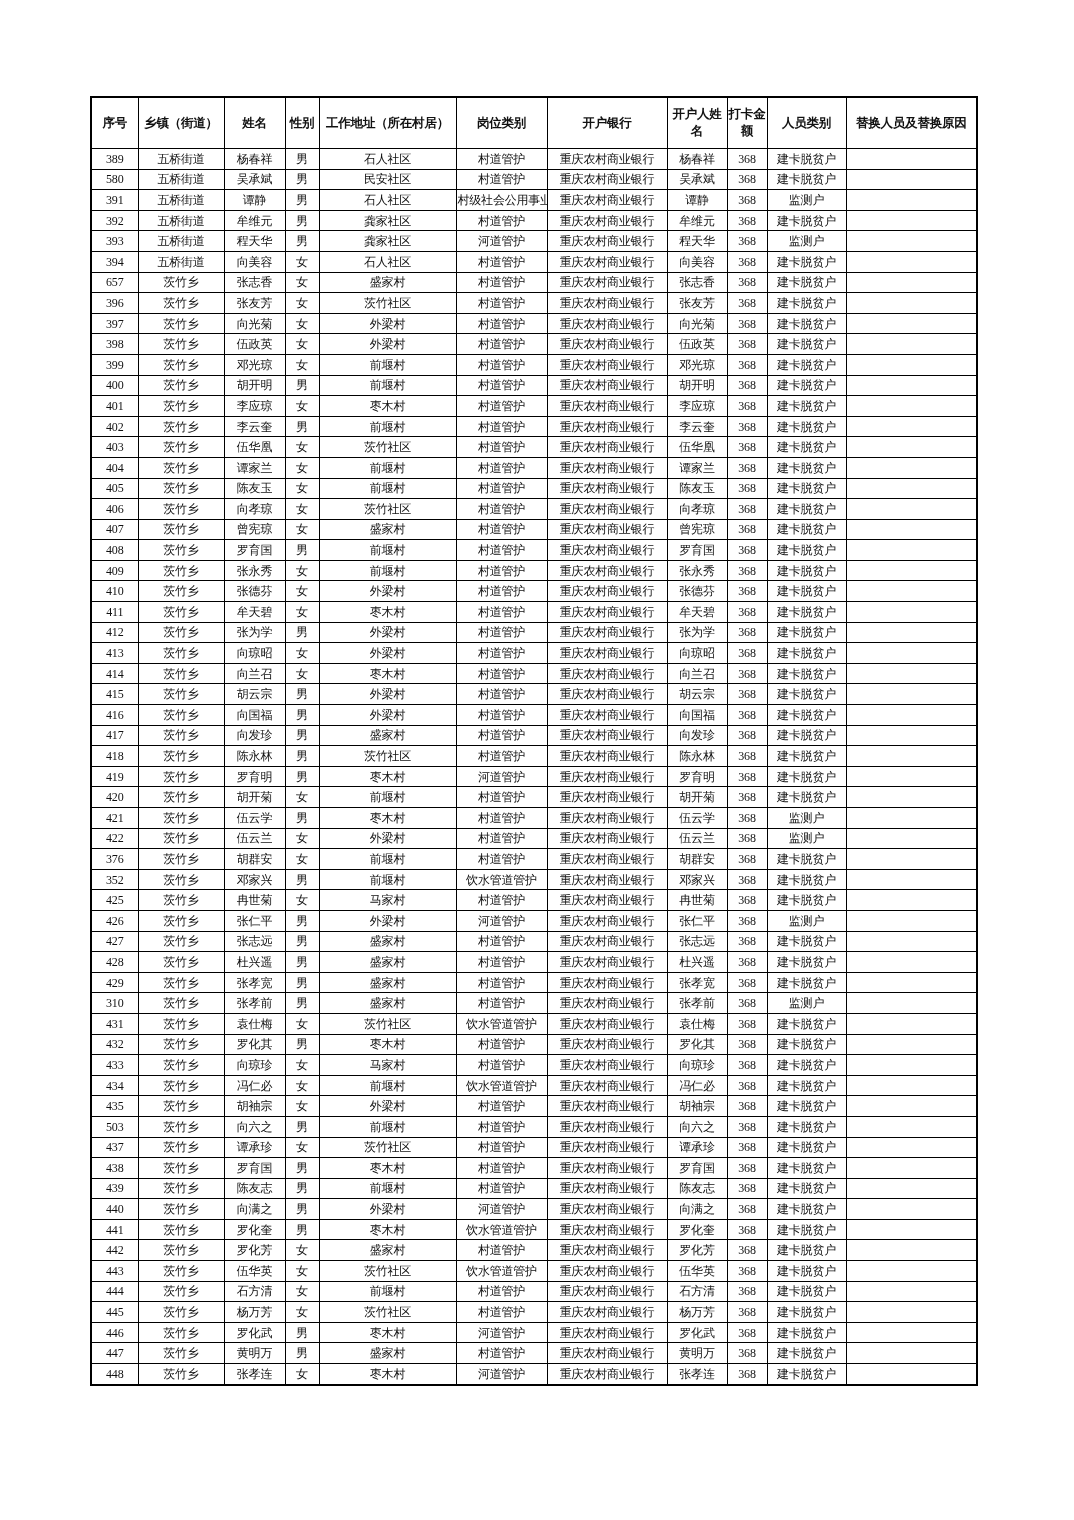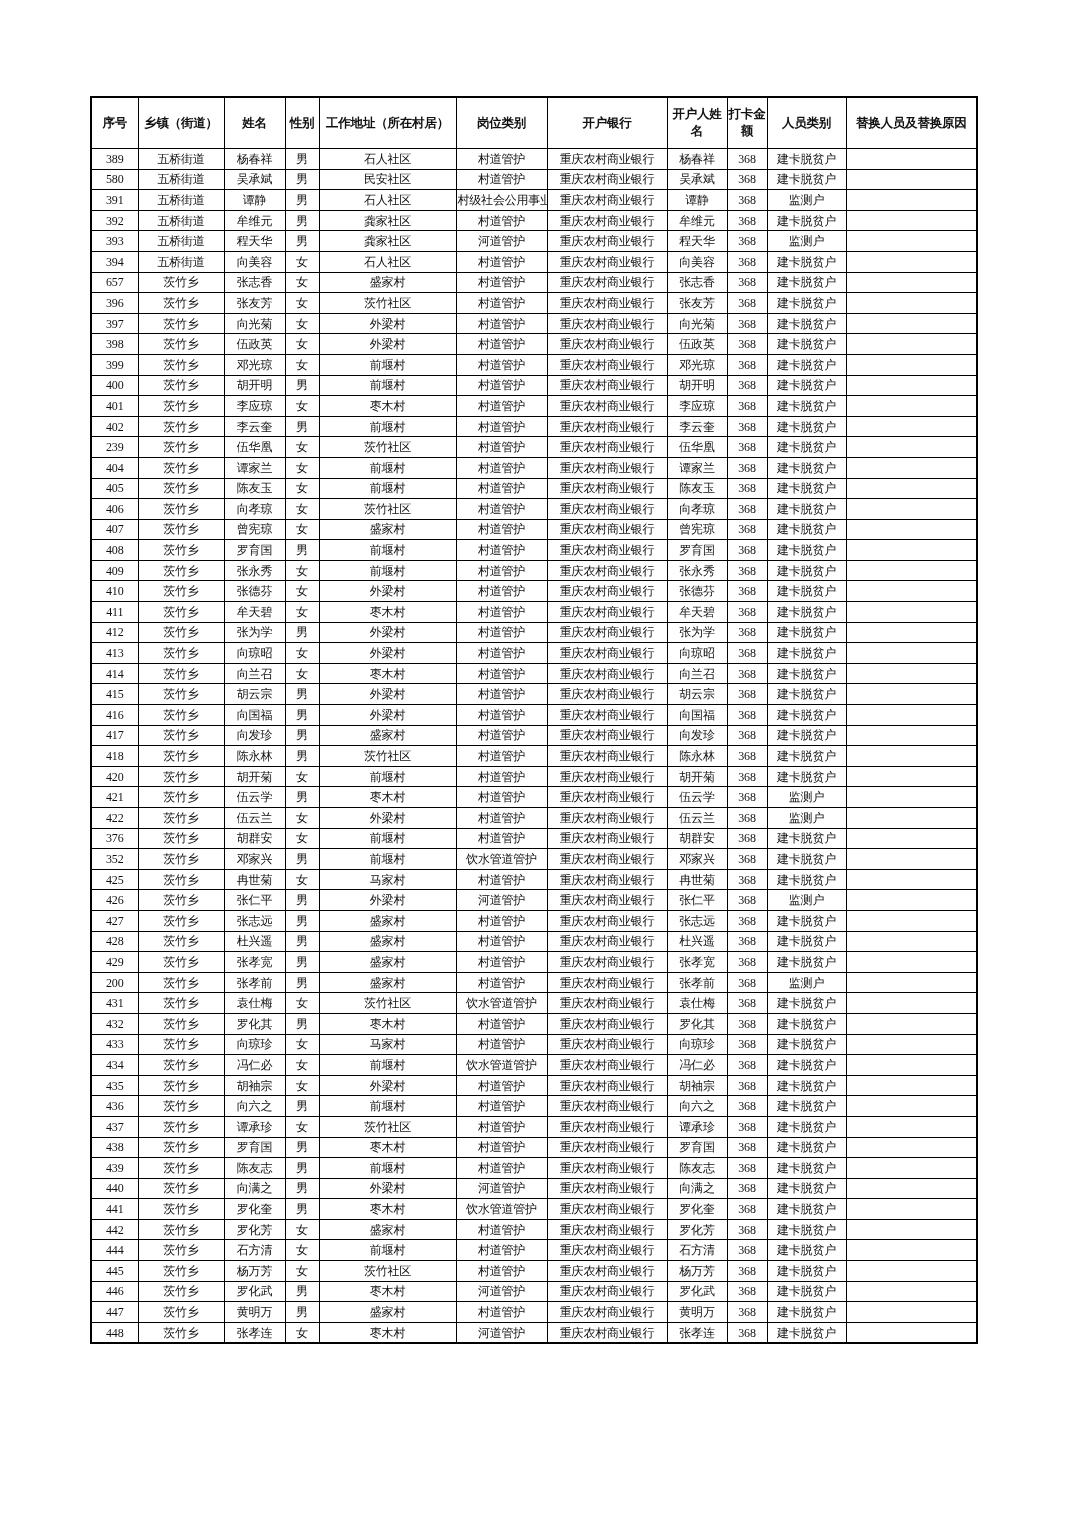--- a/index.html
+++ b/index.html
@@ -259,21 +259,21 @@
           <td>男</td>
           <td>前堰村</td>
           <td>村道管护</td>
           <td>重庆农村商业银行</td>
           <td>李云奎</td>
           <td>368</td>
           <td>建卡脱贫户</td>
           <td></td>
         </tr>
         <tr>
-          <td>239</td>
+          <td>403</td>
           <td>茨竹乡</td>
           <td>伍华凰</td>
           <td>女</td>
           <td>茨竹社区</td>
           <td>村道管护</td>
           <td>重庆农村商业银行</td>
           <td>伍华凰</td>
           <td>368</td>
           <td>建卡脱贫户</td>
           <td></td>
@@ -467,20 +467,33 @@
           <td>男</td>
           <td>茨竹社区</td>
           <td>村道管护</td>
           <td>重庆农村商业银行</td>
           <td>陈永林</td>
           <td>368</td>
           <td>建卡脱贫户</td>
           <td></td>
         </tr>
         <tr>
+          <td>419</td>
+          <td>茨竹乡</td>
+          <td>罗育明</td>
+          <td>男</td>
+          <td>枣木村</td>
+          <td>河道管护</td>
+          <td>重庆农村商业银行</td>
+          <td>罗育明</td>
+          <td>368</td>
+          <td>建卡脱贫户</td>
+          <td></td>
+        </tr>
+        <tr>
           <td>420</td>
           <td>茨竹乡</td>
           <td>胡开菊</td>
           <td>女</td>
           <td>前堰村</td>
           <td>村道管护</td>
           <td>重庆农村商业银行</td>
           <td>胡开菊</td>
           <td>368</td>
           <td>建卡脱贫户</td>
@@ -597,21 +610,21 @@
           <td>男</td>
           <td>盛家村</td>
           <td>村道管护</td>
           <td>重庆农村商业银行</td>
           <td>张孝宽</td>
           <td>368</td>
           <td>建卡脱贫户</td>
           <td></td>
         </tr>
         <tr>
-          <td>200</td>
+          <td>310</td>
           <td>茨竹乡</td>
           <td>张孝前</td>
           <td>男</td>
           <td>盛家村</td>
           <td>村道管护</td>
           <td>重庆农村商业银行</td>
           <td>张孝前</td>
           <td>368</td>
           <td>监测户</td>
           <td></td>
@@ -675,21 +688,21 @@
           <td>女</td>
           <td>外梁村</td>
           <td>村道管护</td>
           <td>重庆农村商业银行</td>
           <td>胡袖宗</td>
           <td>368</td>
           <td>建卡脱贫户</td>
           <td></td>
         </tr>
         <tr>
-          <td>436</td>
+          <td>503</td>
           <td>茨竹乡</td>
           <td>向六之</td>
           <td>男</td>
           <td>前堰村</td>
           <td>村道管护</td>
           <td>重庆农村商业银行</td>
           <td>向六之</td>
           <td>368</td>
           <td>建卡脱贫户</td>
           <td></td>
@@ -761,20 +774,33 @@
         </tr>
         <tr>
           <td>442</td>
           <td>茨竹乡</td>
           <td>罗化芳</td>
           <td>女</td>
           <td>盛家村</td>
           <td>村道管护</td>
           <td>重庆农村商业银行</td>
           <td>罗化芳</td>
+          <td>368</td>
+          <td>建卡脱贫户</td>
+          <td></td>
+        </tr>
+        <tr>
+          <td>443</td>
+          <td>茨竹乡</td>
+          <td>伍华英</td>
+          <td>女</td>
+          <td>茨竹社区</td>
+          <td>饮水管道管护</td>
+          <td>重庆农村商业银行</td>
+          <td>伍华英</td>
           <td>368</td>
           <td>建卡脱贫户</td>
           <td></td>
         </tr>
         <tr>
           <td>444</td>
           <td>茨竹乡</td>
           <td>石方清</td>
           <td>女</td>
           <td>前堰村</td>

